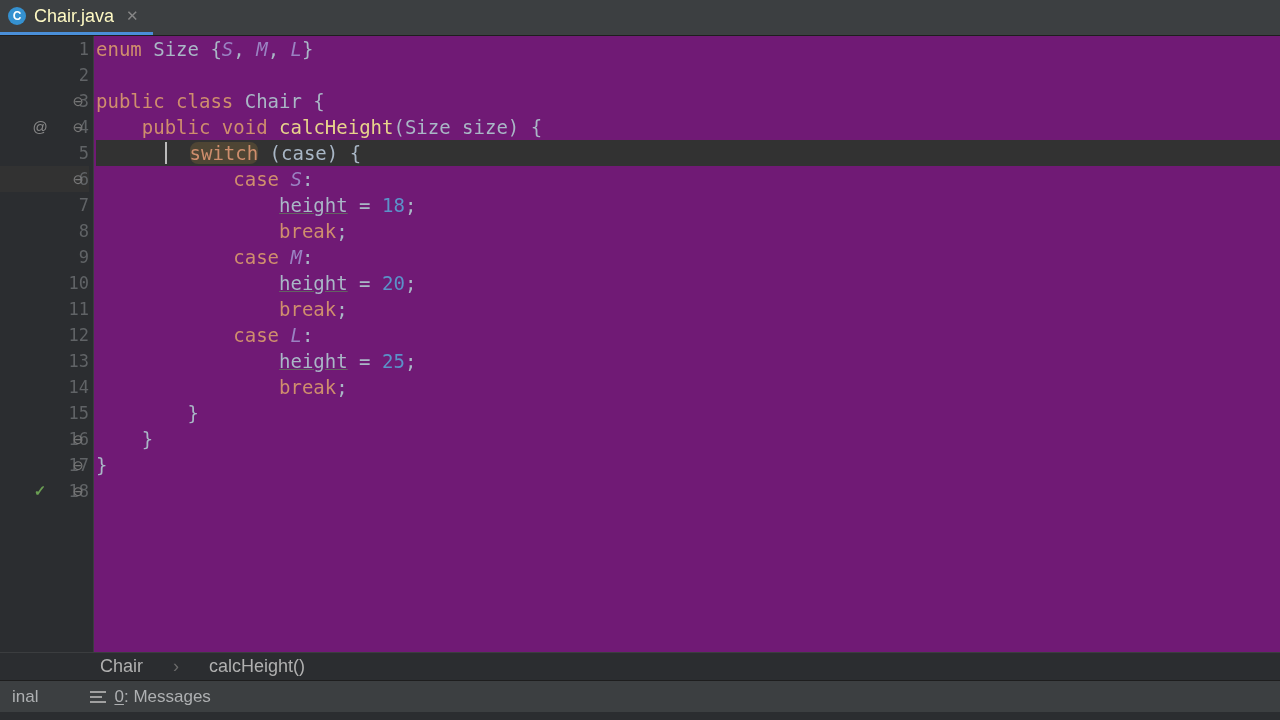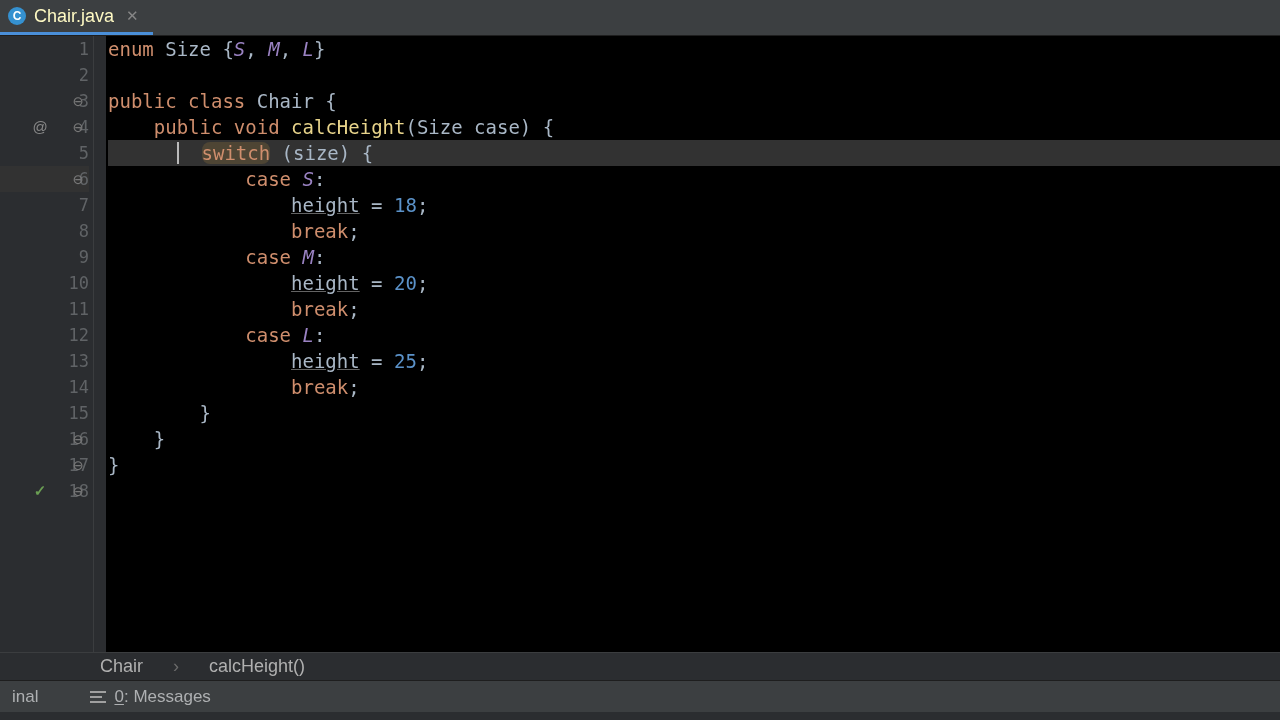--- a/index.html
+++ b/index.html
@@ -65,23 +65,22 @@
     gap: 10px;
     position: relative;
   }
   .ln { width: 28px; text-align: right; }
   .anno-col { width: 22px; text-align: center; color: #888; font-family: sans-serif; font-size: 15px; }
   .fold-col { width: 18px; text-align: center; position: absolute; right: 2px; }
   .fold { color: #777; }
   .code {
     padding-left: 2px;
     flex: 1;
-    background: #000000;
-    position: relative;
-    margin-left: 12px;
+    background: #701a75;
+    position: relative;
   }
   .code-line {
     height: 26px;
     line-height: 26px;
     white-space: pre;
   }
   .highlight-line {
     background: #323232;
   }
   .kw { color: #cf8e6d; font-style: normal; }
@@ -232,22 +231,22 @@
         <span class="anno-col check">✓</span>
         <span class="ln">18</span>
         <span class="fold-col fold">⊖</span>
       </div>
   </div>
 
   <div class="code">
     <div class="code-line"><span class="kw">enum</span><span> Size {</span><span class="italic-ref">S</span><span>, </span><span class="italic-ref">M</span><span>, </span><span class="italic-ref">L</span><span>}</span></div>
     <div class="code-line"></div>
     <div class="code-line"><span class="kw">public class</span><span> Chair {</span></div>
-    <div class="code-line">    <span class="kw">public void</span><span> </span><span class="method">calcHeight</span><span>(Size case) {</span></div>
-    <div class="code-line highlight-line">      <span class="caret"></span>  <span class="hl-switch">switch</span><span> (size) {</span></div>
+    <div class="code-line">    <span class="kw">public void</span><span> </span><span class="method">calcHeight</span><span>(Size size) {</span></div>
+    <div class="code-line highlight-line">      <span class="caret"></span>  <span class="hl-switch">switch</span><span> (case) {</span></div>
     <div class="code-line">            <span class="kw">case</span><span> </span><span class="italic-ref">S</span><span>:</span></div>
     <div class="code-line">                <span class="underline">height</span><span> = </span><span class="str-num">18</span><span>;</span></div>
     <div class="code-line">                <span class="kw">break</span><span>;</span></div>
     <div class="code-line">            <span class="kw">case</span><span> </span><span class="italic-ref">M</span><span>:</span></div>
     <div class="code-line">                <span class="underline">height</span><span> = </span><span class="str-num">20</span><span>;</span></div>
     <div class="code-line">                <span class="kw">break</span><span>;</span></div>
     <div class="code-line">            <span class="kw">case</span><span> </span><span class="italic-ref">L</span><span>:</span></div>
     <div class="code-line">                <span class="underline">height</span><span> = </span><span class="str-num">25</span><span>;</span></div>
     <div class="code-line">                <span class="kw">break</span><span>;</span></div>
     <div class="code-line">        }</div>

